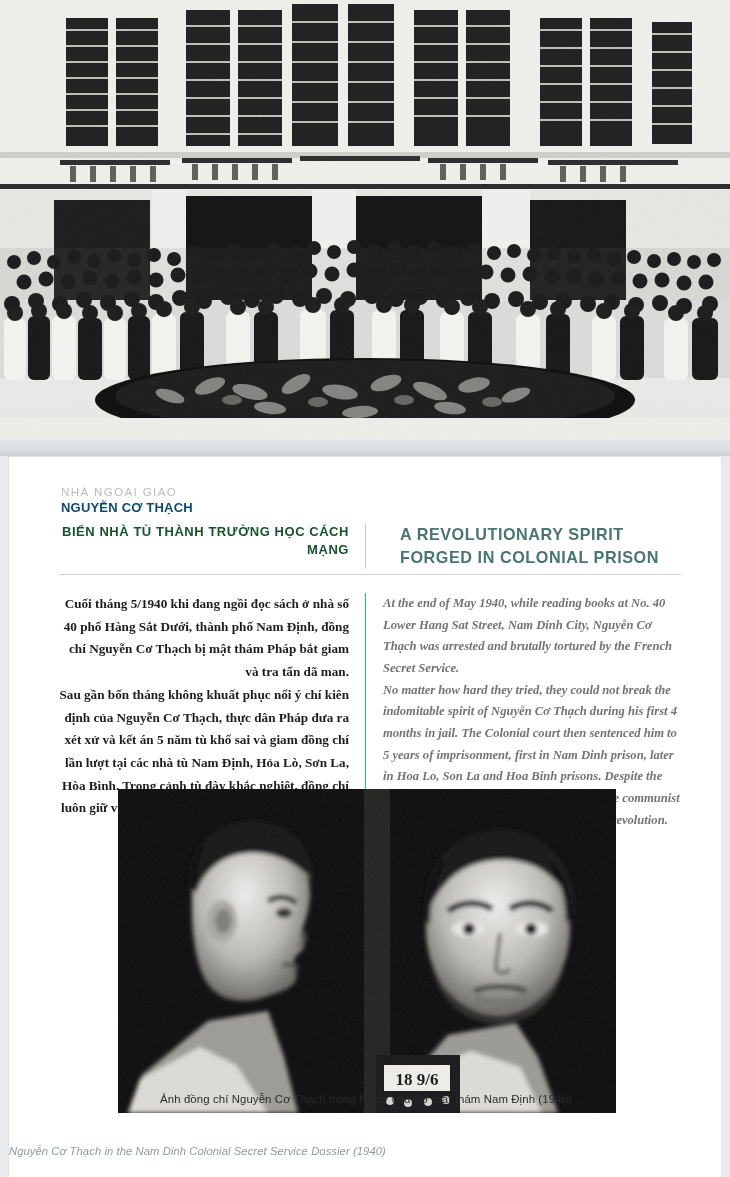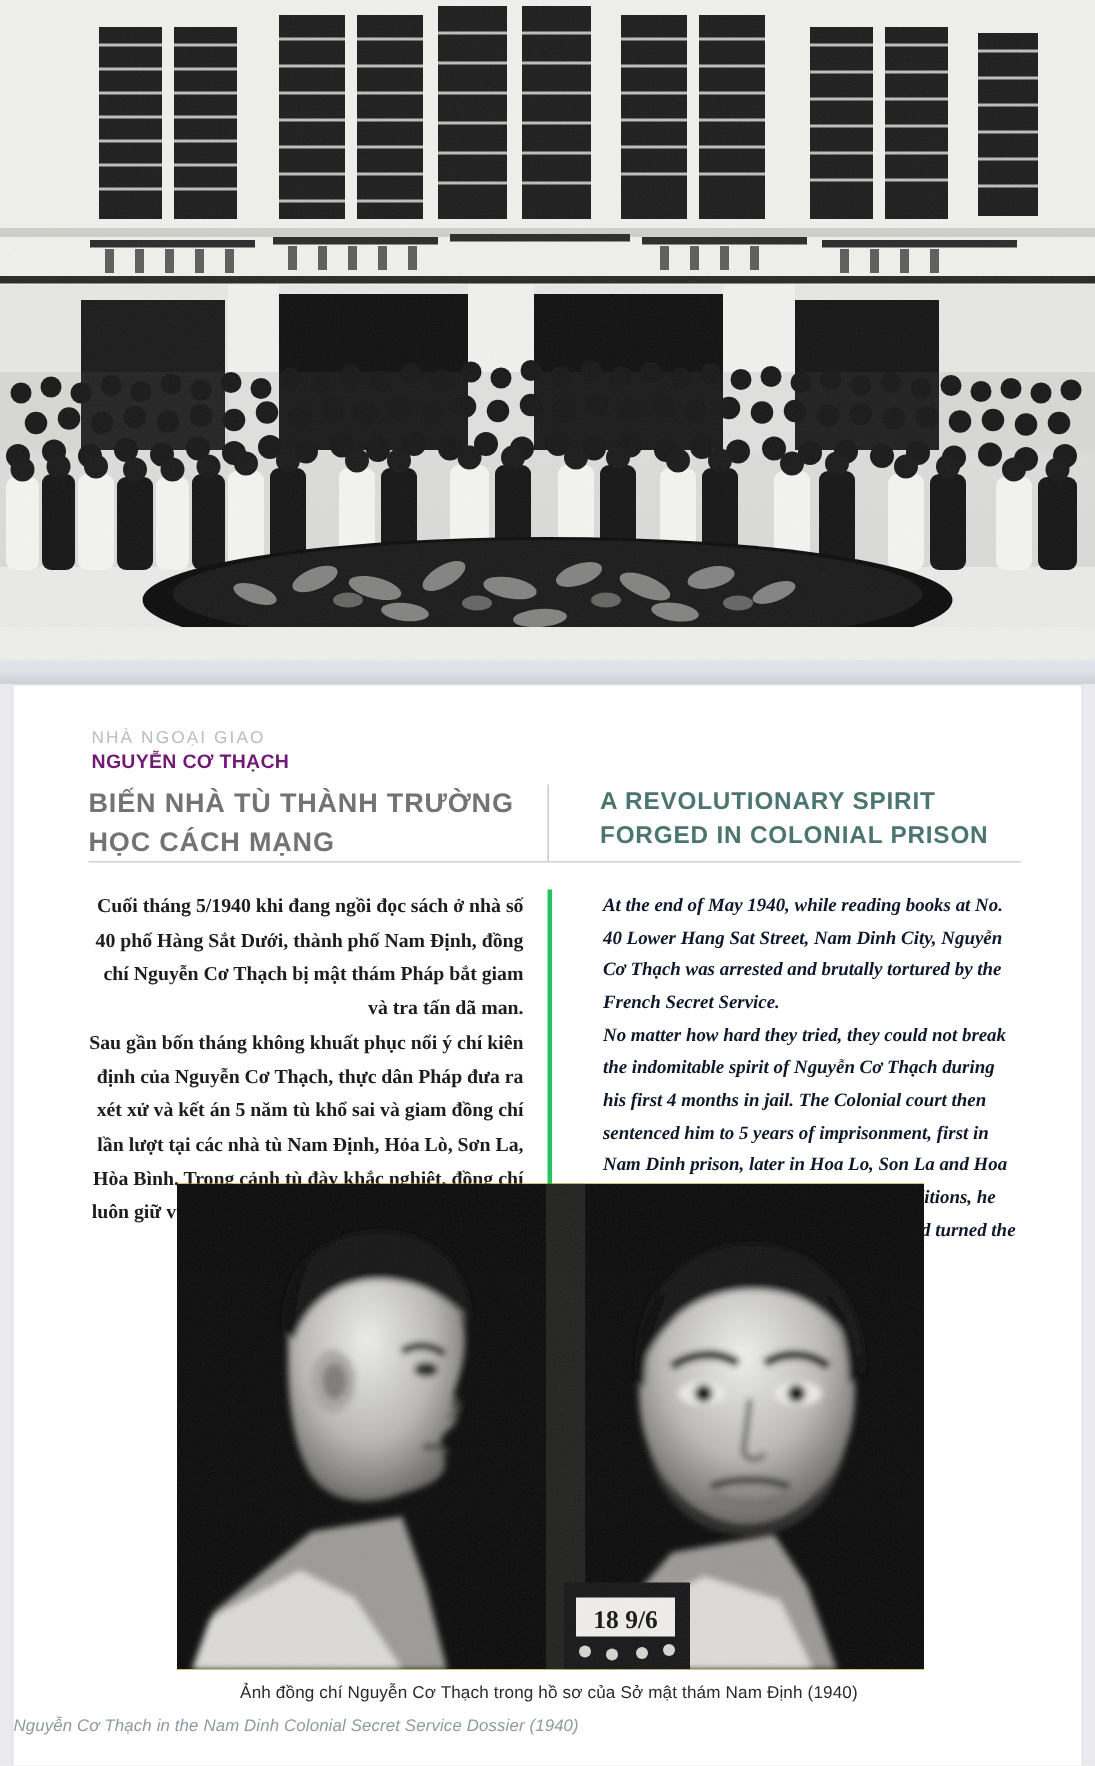--- a/index.html
+++ b/index.html
@@ -56,40 +56,41 @@
   }
   .logo-top {
     font-size:11.5px;
     letter-spacing:1.4px;
     color:#b9bcbb;
     font-weight:400;
   }
   .logo-bottom {
     font-size:13px;
     letter-spacing:0.2px;
-    color:#701a75;
+    color:#0c4a6e;
     font-weight:bold;
     margin-top:2px;
   }
 
   
   .headrow {
     position:absolute;
     left:50px; top:66px;
     width:622px;
     display:flex;
   }
   .head-vi {
     width:306px;
     padding-right:16px;
-    font-size:18px;
+    text-align:right;
+    font-size:13px;
     font-weight:bold;
     letter-spacing:0.55px;
     line-height:1.42;
-    color:#737373;
+    color:#14532d;
   }
   .head-en {
     width:316px;
     padding-left:34px;
     border-left:1px solid #c5ccca;
     text-align:left;
     font-size:16.2px;
     font-weight:bold;
     letter-spacing:0.55px;
     line-height:1.42;
@@ -116,46 +117,46 @@
     padding-right:16px;
     text-align:right;
     font-family:"Liberation Serif", serif;
     font-size:13.2px;
     line-height:1.72;
     color:#1d1d1d;
     font-weight:bold;
   }
   .body-en {
     width:316px;
-    padding-left:34px;
-    border-left:3px solid #22c55e;
+    padding-left:17px;
+    border-left:1px solid #22c55e;
     text-align:left;
     font-family:"Liberation Serif", serif;
     font-style:italic;
     font-size:12.6px;
     line-height:1.72;
-    color:#0f172a;
+    color:#737373;
     font-weight:bold;
   }
   .body-vi p + p, .body-en p + p { margin-top:0; }
 
   
   .mug {
     position:absolute;
     left:109px; top:332px;
     width:498px; height:324px;
     background:#eab308;
     overflow:hidden;
   }
   .mug svg { display:block; width:100%; height:100%; }
 
   
   .cap-vi {
     position:absolute;
-    left:0; top:666px;
+    left:0; top:636px;
     width:714px;
     text-align:center;
     font-size:11.4px;
     color:#2a2a2a;
     letter-spacing:0.1px;
   }
   .cap-en {
     position:absolute;
     left:0; top:688px;
     width:714px;

